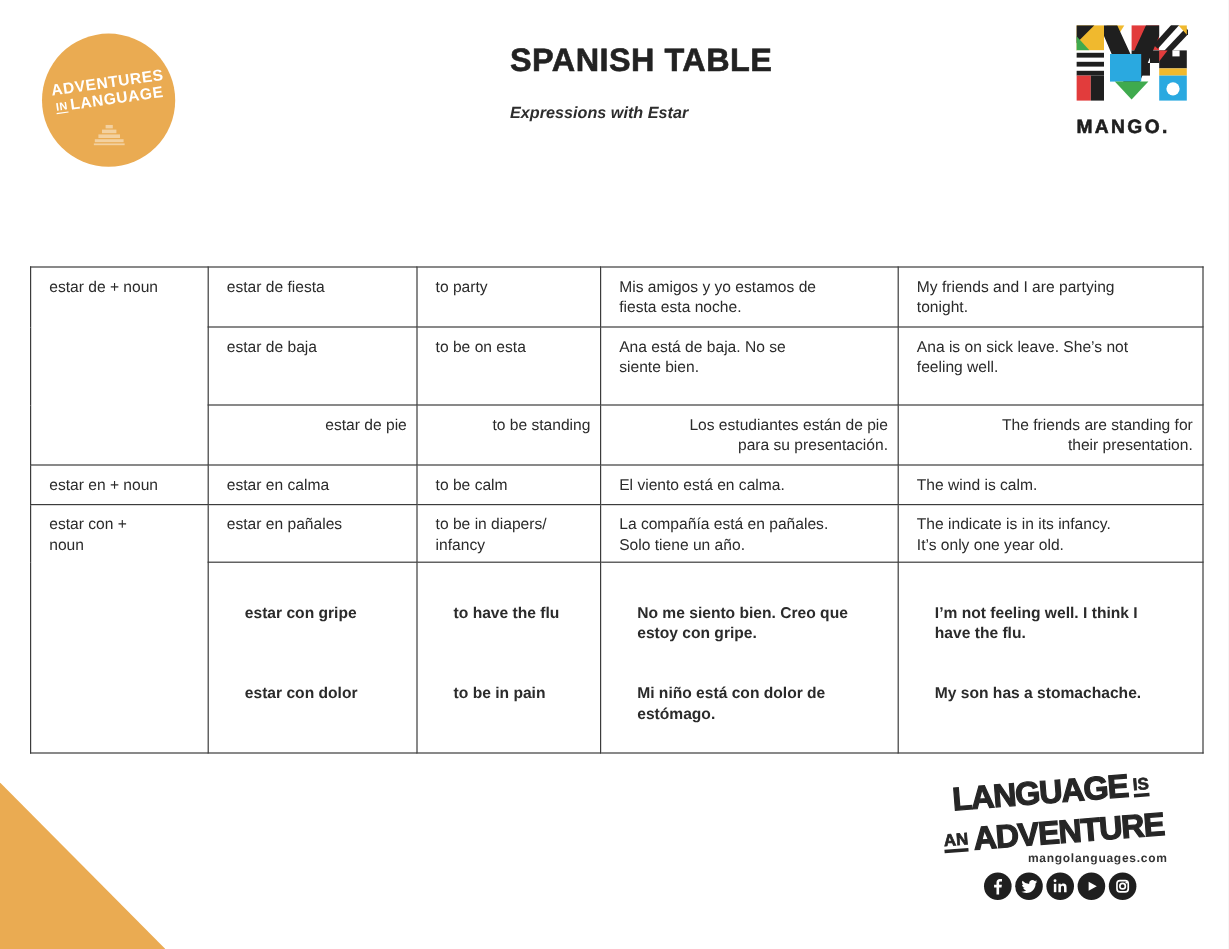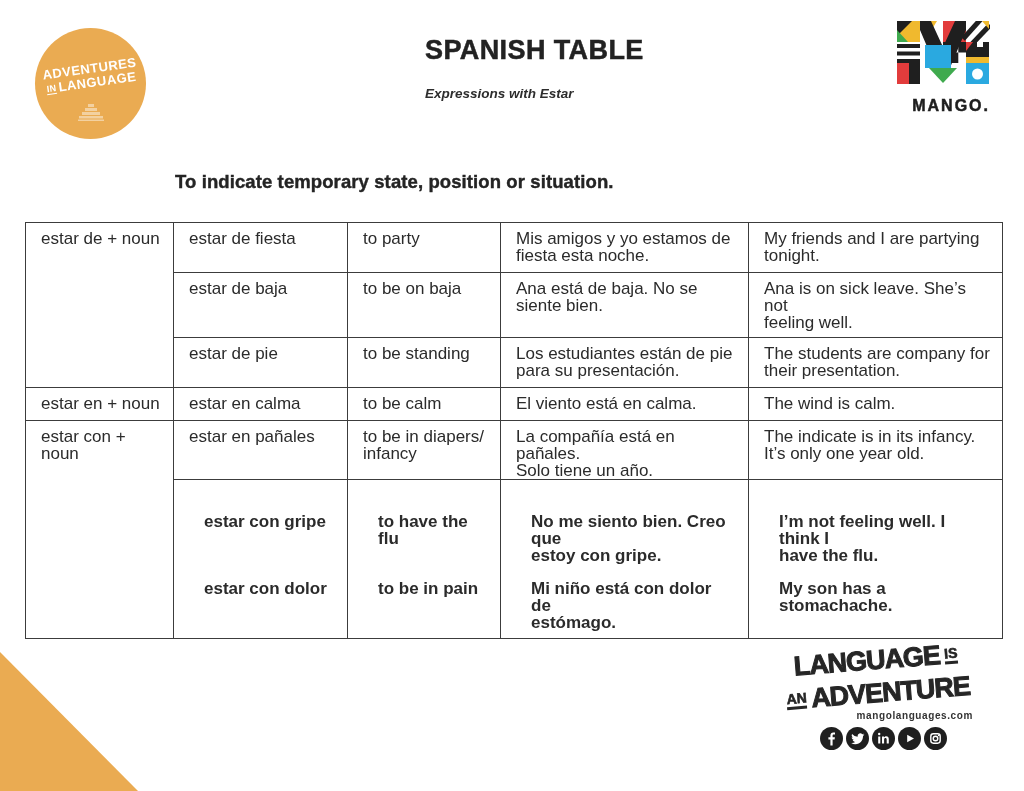--- a/index.html
+++ b/index.html
@@ -38,21 +38,21 @@
   .title-block { position: absolute; left: 425px; top: 35px; }
   .page-title {
     font-size: 27px; font-weight: 700; letter-spacing: 0.4px;
     color: #222; -webkit-text-stroke: 0.5px #222;
   }
   .page-subtitle {
     margin-top: 20px; font-size: 13.5px; font-style: italic; color: #2d2d2d; font-weight: bold;
   }
 
   
-  .mango-logo { position: absolute; left: 897px; top: 21px; width: 93px; text-align: right; }
+  .mango-logo { position: absolute; left: 897px; top: 21px; width: 93px; text-align: left; }
   .mango-wordmark {
     margin-top: 9px; font-size: 16px; font-weight: 700; letter-spacing: 2px;
     color: #1e1e1e; -webkit-text-stroke: 0.5px #1e1e1e;
   }
 
   
   .section-heading {
     position: absolute; left: 175px; top: 171px;
     font-size: 18.5px; font-weight: 700; color: #242424;
     -webkit-text-stroke: 0.4px #242424; letter-spacing: 0.1px;
@@ -60,26 +60,26 @@
 
   
   table.estar {
     position: absolute; left: 25px; top: 222px;
     width: 977px; border-collapse: collapse; table-layout: fixed;
   }
   table.estar td {
     border: 1.5px solid #3c3c3c;
     vertical-align: top;
     padding: 7px 8px 0 15px;
-    font-size: 17px; line-height: 17px;
+    font-size: 13px; line-height: 17px;
     color: #2b2b2b;
     white-space: pre-line;
     overflow-wrap: break-word;
   }
-  tr.r1 { height: 50px; } tr.r2 { height: 65px; } tr.r3 { height: 50px; }
+  tr.r1 { height: 50px; } tr.r2 { height: 65px; } tr.r3 { height: 50px; text-align: right; }
   tr.r4 { height: 33px; } tr.r5 { height: 48px; } tr.r6 { height: 100px; }
   td.merged { padding: 0; }
   td.merged .sub { height: 50px; padding: 9px 8px 0 15px; font-weight: bold; }
 
   
   .tagline {
     position: absolute; left: 757px; top: 645px; width: 240px;
     transform: rotate(-4.5deg);
     text-align: center; color: #262626; line-height: 28px;
     font-weight: 700; -webkit-text-stroke: 1px #262626;
@@ -173,21 +173,20 @@
       <circle cx="80.5" cy="53" r="5.5" fill="#ffffff"></circle>
 
       <polygon points="23,0 34,0 46,26 58,0 69,0 69,9 49,56 43,56 23,9" fill="#1f1f1f"></polygon>
       <rect x="28" y="24" width="26" height="23" fill="#2AA9E0"></rect>
       <polygon points="54,24 69,24 54,40" fill="#3FAA4E" opacity="0"></polygon>
       <polygon points="32,47 60,47 46,62" fill="#3FAA4E"></polygon>
     </svg>
     <div class="mango-wordmark">MANGO.</div>
   </div>
 
-  <div class="section-heading">To indicate temporary state, position or situation.</div>
 
   <table class="estar">
     <colgroup>
       <col style="width:148px">
         <col style="width:174px">
         <col style="width:153px">
       <col style="width:248px">
         <col style="width:254px">
     </colgroup>
     <tbody>
@@ -195,32 +194,32 @@
       <td rowspan="3">estar de + noun</td>
       <td>estar de fiesta</td>
       <td>to party</td>
       <td>Mis amigos y yo estamos de
 fiesta esta noche.</td>
       <td>My friends and I are partying
 tonight.</td>
     </tr>
     <tr class="r2">
       <td>estar de baja</td>
-      <td>to be on baja</td>
+      <td>to be on esta</td>
       <td>Ana está de baja. No se
 siente bien.</td>
       <td>Ana is on sick leave. She’s not
 feeling well.</td>
     </tr>
     <tr class="r3">
       <td>estar de pie</td>
       <td>to be standing</td>
       <td>Los estudiantes están de pie
 para su presentación.</td>
-      <td>The students are company for
+      <td>The friends are standing for
 their presentation.</td>
     </tr>
     <tr class="r4">
       <td>estar en + noun</td>
       <td>estar en calma</td>
       <td>to be calm</td>
       <td>El viento está en calma.</td>
       <td>The wind is calm.</td>
     </tr>
     <tr class="r5">

